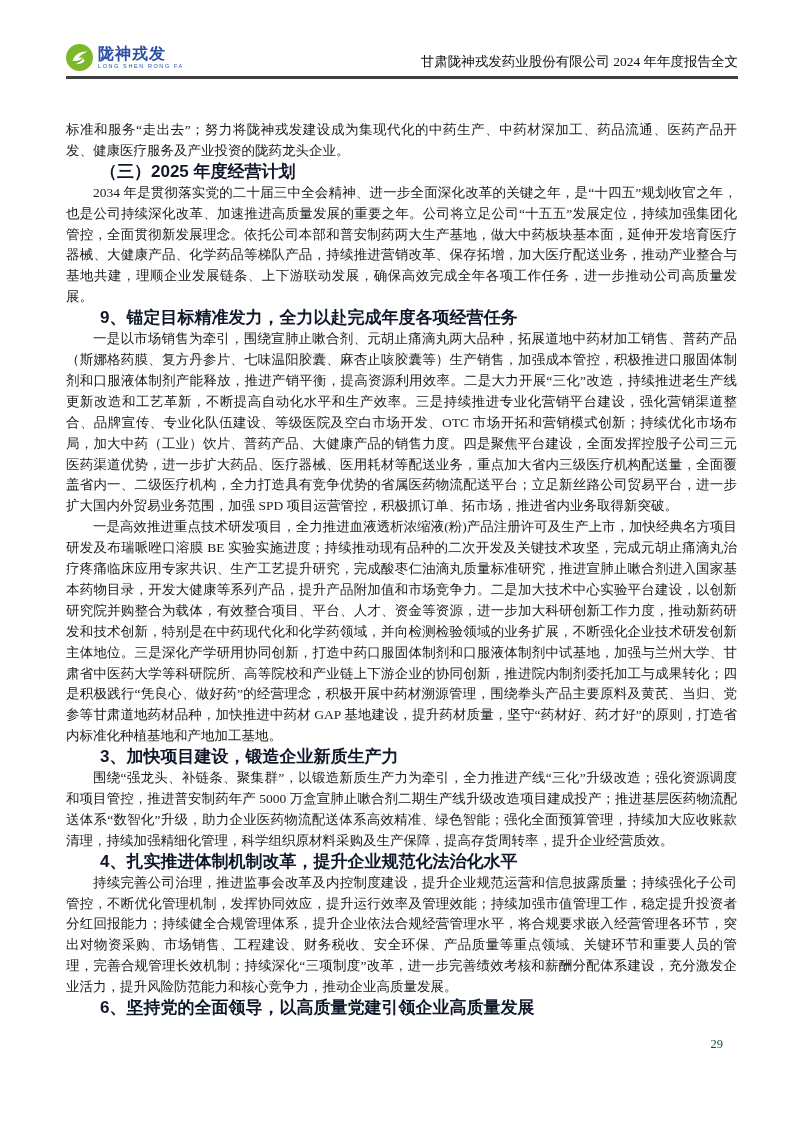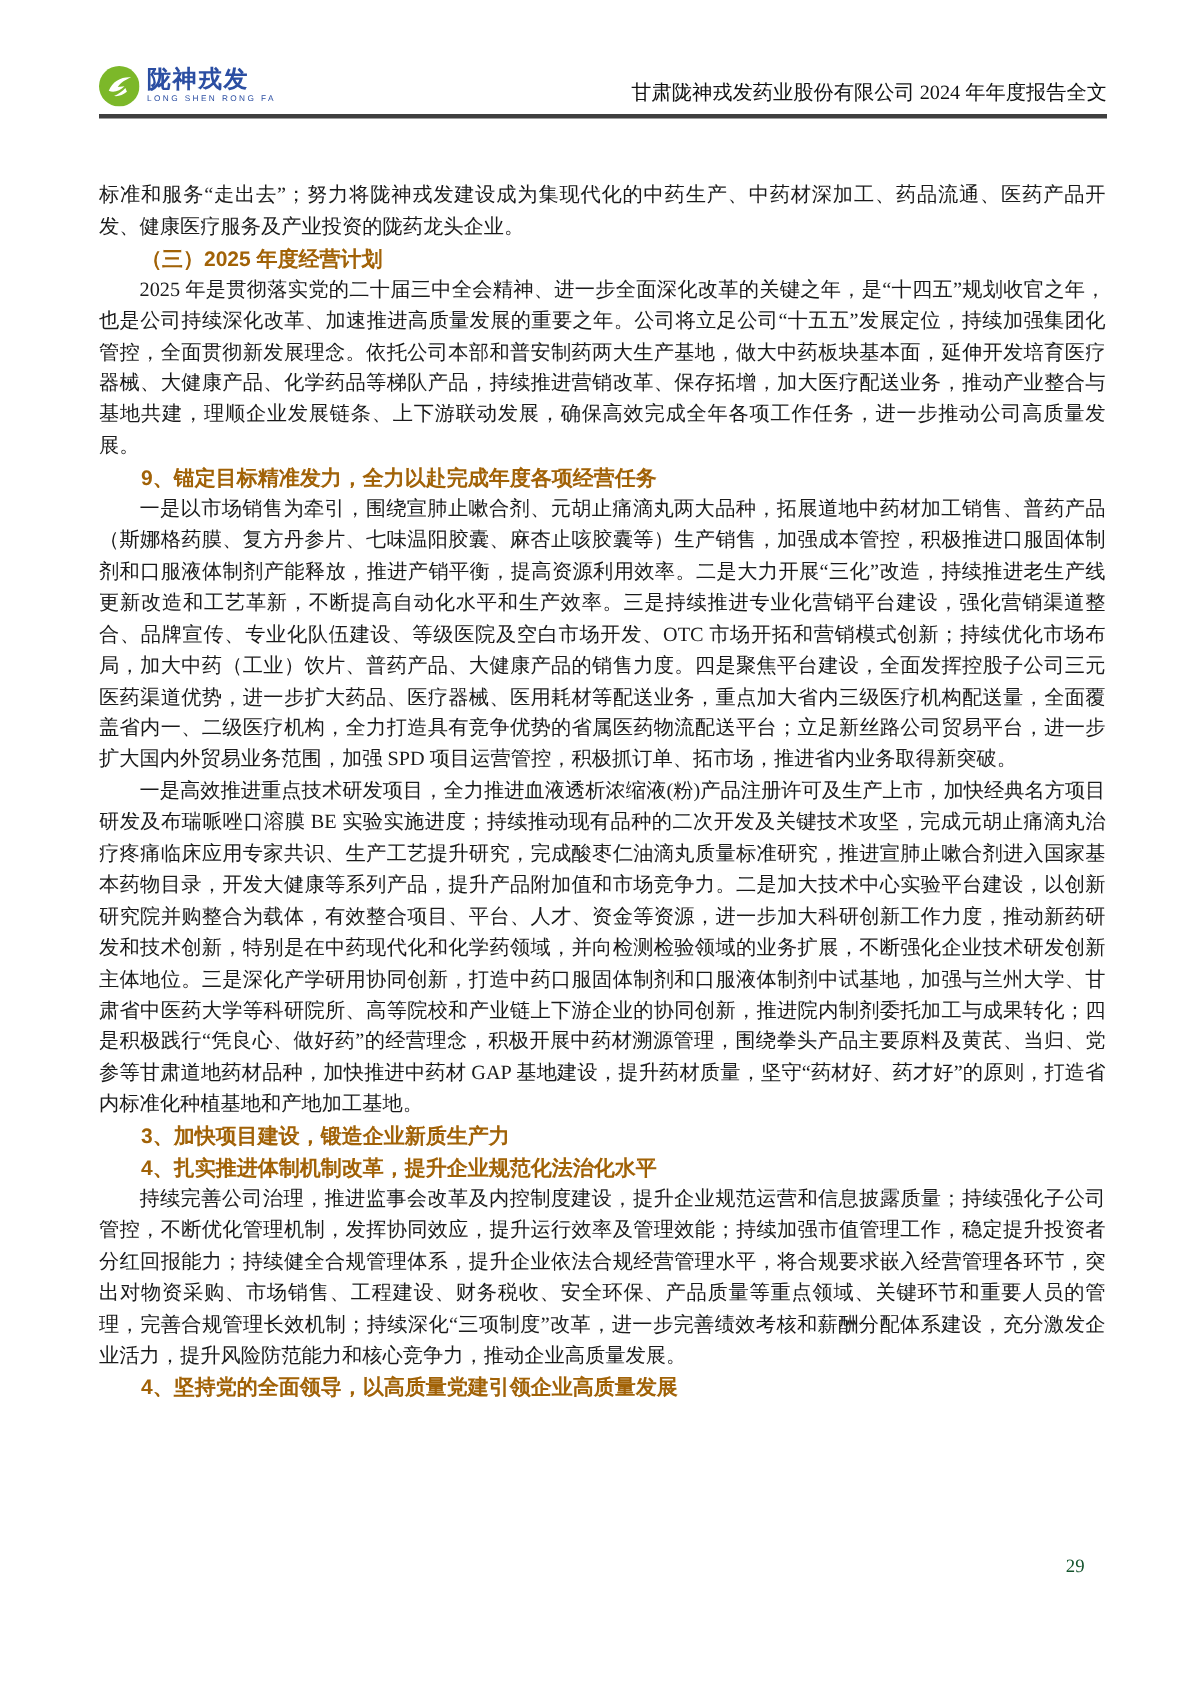--- a/index.html
+++ b/index.html
@@ -44,22 +44,22 @@
     text-justify: inter-ideograph;
     margin-top: 28px;
   }
   .para { margin: 0; }
   .para.indent { text-indent: 2em; }
   .heading {
     margin: 0;
     font-weight: bold;
     text-indent: 2em;
     font-family: "Liberation Sans", "DejaVu Sans", sans-serif;
-    font-size: 14px;
-    color: #a16207;
+    font-size: 17px;
+    color: #0f172a;
   }
 
   
   .page-num {
     position: absolute;
     top: 1037px; right: 70px;
     font-size: 12.5px; color: #14532d;
   }
 </style>
 </head>
@@ -78,25 +78,26 @@
         <span class="logo-text-cn">陇神戎发</span>
         <span class="logo-text-en">LONG SHEN RONG FA</span>
       </div>
     </div>
     <div class="report-title">甘肃陇神戎发药业股份有限公司 2024 年年度报告全文</div>
   </div>
 
   <div class="content" id="doc-body">
       <p class="para">标准和服务“走出去”；努力将陇神戎发建设成为集现代化的中药生产、中药材深加工、药品流通、医药产品开发、健康医疗服务及产业投资的陇药龙头企业。</p>
       <p class="heading">（三）2025 年度经营计划</p>
-      <p class="para indent">2025 年是贯彻落实党的二十届三中全会精神、进一步全面深化改革的关键之年，是“十四五”规划收官之年，也是公司持续深化改革、加速推进高质量发展的重要之年。公司将立足公司“十五五”发展定位，持续加强集团化管控，全面贯彻新发展理念。依托公司本部和普安制药两大生产基地，做大中药板块基本面，延伸开发培育医疗器械、大健康产品、化学药品等梯队产品，持续推进营销改革、保存拓增，加大医疗配送业务，推动产业整合与基地共建，理顺企业发展链条、上下游联动发展，确保高效完成全年各项工作任务，进一步推动公司高质量发展。</p>
+      <p class="para indent">2034 年是贯彻落实党的二十届三中全会精神、进一步全面深化改革的关键之年，是“十四五”规划收官之年，也是公司持续深化改革、加速推进高质量发展的重要之年。公司将立足公司“十五五”发展定位，持续加强集团化管控，全面贯彻新发展理念。依托公司本部和普安制药两大生产基地，做大中药板块基本面，延伸开发培育医疗器械、大健康产品、化学药品等梯队产品，持续推进营销改革、保存拓增，加大医疗配送业务，推动产业整合与基地共建，理顺企业发展链条、上下游联动发展，确保高效完成全年各项工作任务，进一步推动公司高质量发展。</p>
       <p class="heading">9、锚定目标精准发力，全力以赴完成年度各项经营任务</p>
       <p class="para indent">一是以市场销售为牵引，围绕宣肺止嗽合剂、元胡止痛滴丸两大品种，拓展道地中药材加工销售、普药产品（斯娜格药膜、复方丹参片、七味温阳胶囊、麻杏止咳胶囊等）生产销售，加强成本管控，积极推进口服固体制剂和口服液体制剂产能释放，推进产销平衡，提高资源利用效率。二是大力开展“三化”改造，持续推进老生产线更新改造和工艺革新，不断提高自动化水平和生产效率。三是持续推进专业化营销平台建设，强化营销渠道整合、品牌宣传、专业化队伍建设、等级医院及空白市场开发、OTC 市场开拓和营销模式创新；持续优化市场布局，加大中药（工业）饮片、普药产品、大健康产品的销售力度。四是聚焦平台建设，全面发挥控股子公司三元医药渠道优势，进一步扩大药品、医疗器械、医用耗材等配送业务，重点加大省内三级医疗机构配送量，全面覆盖省内一、二级医疗机构，全力打造具有竞争优势的省属医药物流配送平台；立足新丝路公司贸易平台，进一步扩大国内外贸易业务范围，加强 SPD 项目运营管控，积极抓订单、拓市场，推进省内业务取得新突破。</p>
       <p class="para indent">一是高效推进重点技术研发项目，全力推进血液透析浓缩液(粉)产品注册许可及生产上市，加快经典名方项目研发及布瑞哌唑口溶膜 BE 实验实施进度；持续推动现有品种的二次开发及关键技术攻坚，完成元胡止痛滴丸治疗疼痛临床应用专家共识、生产工艺提升研究，完成酸枣仁油滴丸质量标准研究，推进宣肺止嗽合剂进入国家基本药物目录，开发大健康等系列产品，提升产品附加值和市场竞争力。二是加大技术中心实验平台建设，以创新研究院并购整合为载体，有效整合项目、平台、人才、资金等资源，进一步加大科研创新工作力度，推动新药研发和技术创新，特别是在中药现代化和化学药领域，并向检测检验领域的业务扩展，不断强化企业技术研发创新主体地位。三是深化产学研用协同创新，打造中药口服固体制剂和口服液体制剂中试基地，加强与兰州大学、甘肃省中医药大学等科研院所、高等院校和产业链上下游企业的协同创新，推进院内制剂委托加工与成果转化；四是积极践行“凭良心、做好药”的经营理念，积极开展中药材溯源管理，围绕拳头产品主要原料及黄芪、当归、党参等甘肃道地药材品种，加快推进中药材 GAP 基地建设，提升药材质量，坚守“药材好、药才好”的原则，打造省内标准化种植基地和产地加工基地。</p>
       <p class="heading">3、加快项目建设，锻造企业新质生产力</p>
+      <p class="para indent">围绕“强龙头、补链条、聚集群”，以锻造新质生产力为牵引，全力推进产线“三化”升级改造；强化资源调度和项目管控，推进普安制药年产 5000 万盒宣肺止嗽合剂二期生产线升级改造项目建成投产；推进基层医药物流配送体系“数智化”升级，助力企业医药物流配送体系高效精准、绿色智能；强化全面预算管理，持续加大应收账款清理，持续加强精细化管理，科学组织原材料采购及生产保障，提高存货周转率，提升企业经营质效。</p>
       <p class="heading">4、扎实推进体制机制改革，提升企业规范化法治化水平</p>
       <p class="para indent">持续完善公司治理，推进监事会改革及内控制度建设，提升企业规范运营和信息披露质量；持续强化子公司管控，不断优化管理机制，发挥协同效应，提升运行效率及管理效能；持续加强市值管理工作，稳定提升投资者分红回报能力；持续健全合规管理体系，提升企业依法合规经营管理水平，将合规要求嵌入经营管理各环节，突出对物资采购、市场销售、工程建设、财务税收、安全环保、产品质量等重点领域、关键环节和重要人员的管理，完善合规管理长效机制；持续深化“三项制度”改革，进一步完善绩效考核和薪酬分配体系建设，充分激发企业活力，提升风险防范能力和核心竞争力，推动企业高质量发展。</p>
-      <p class="heading">4、坚持党的全面领导，以高质量党建引领企业高质量发展</p>
+      <p class="heading">6、坚持党的全面领导，以高质量党建引领企业高质量发展</p>
     </div>
 
   <div class="page-num">29</div>
 
 </div>
 
 </body></html>

